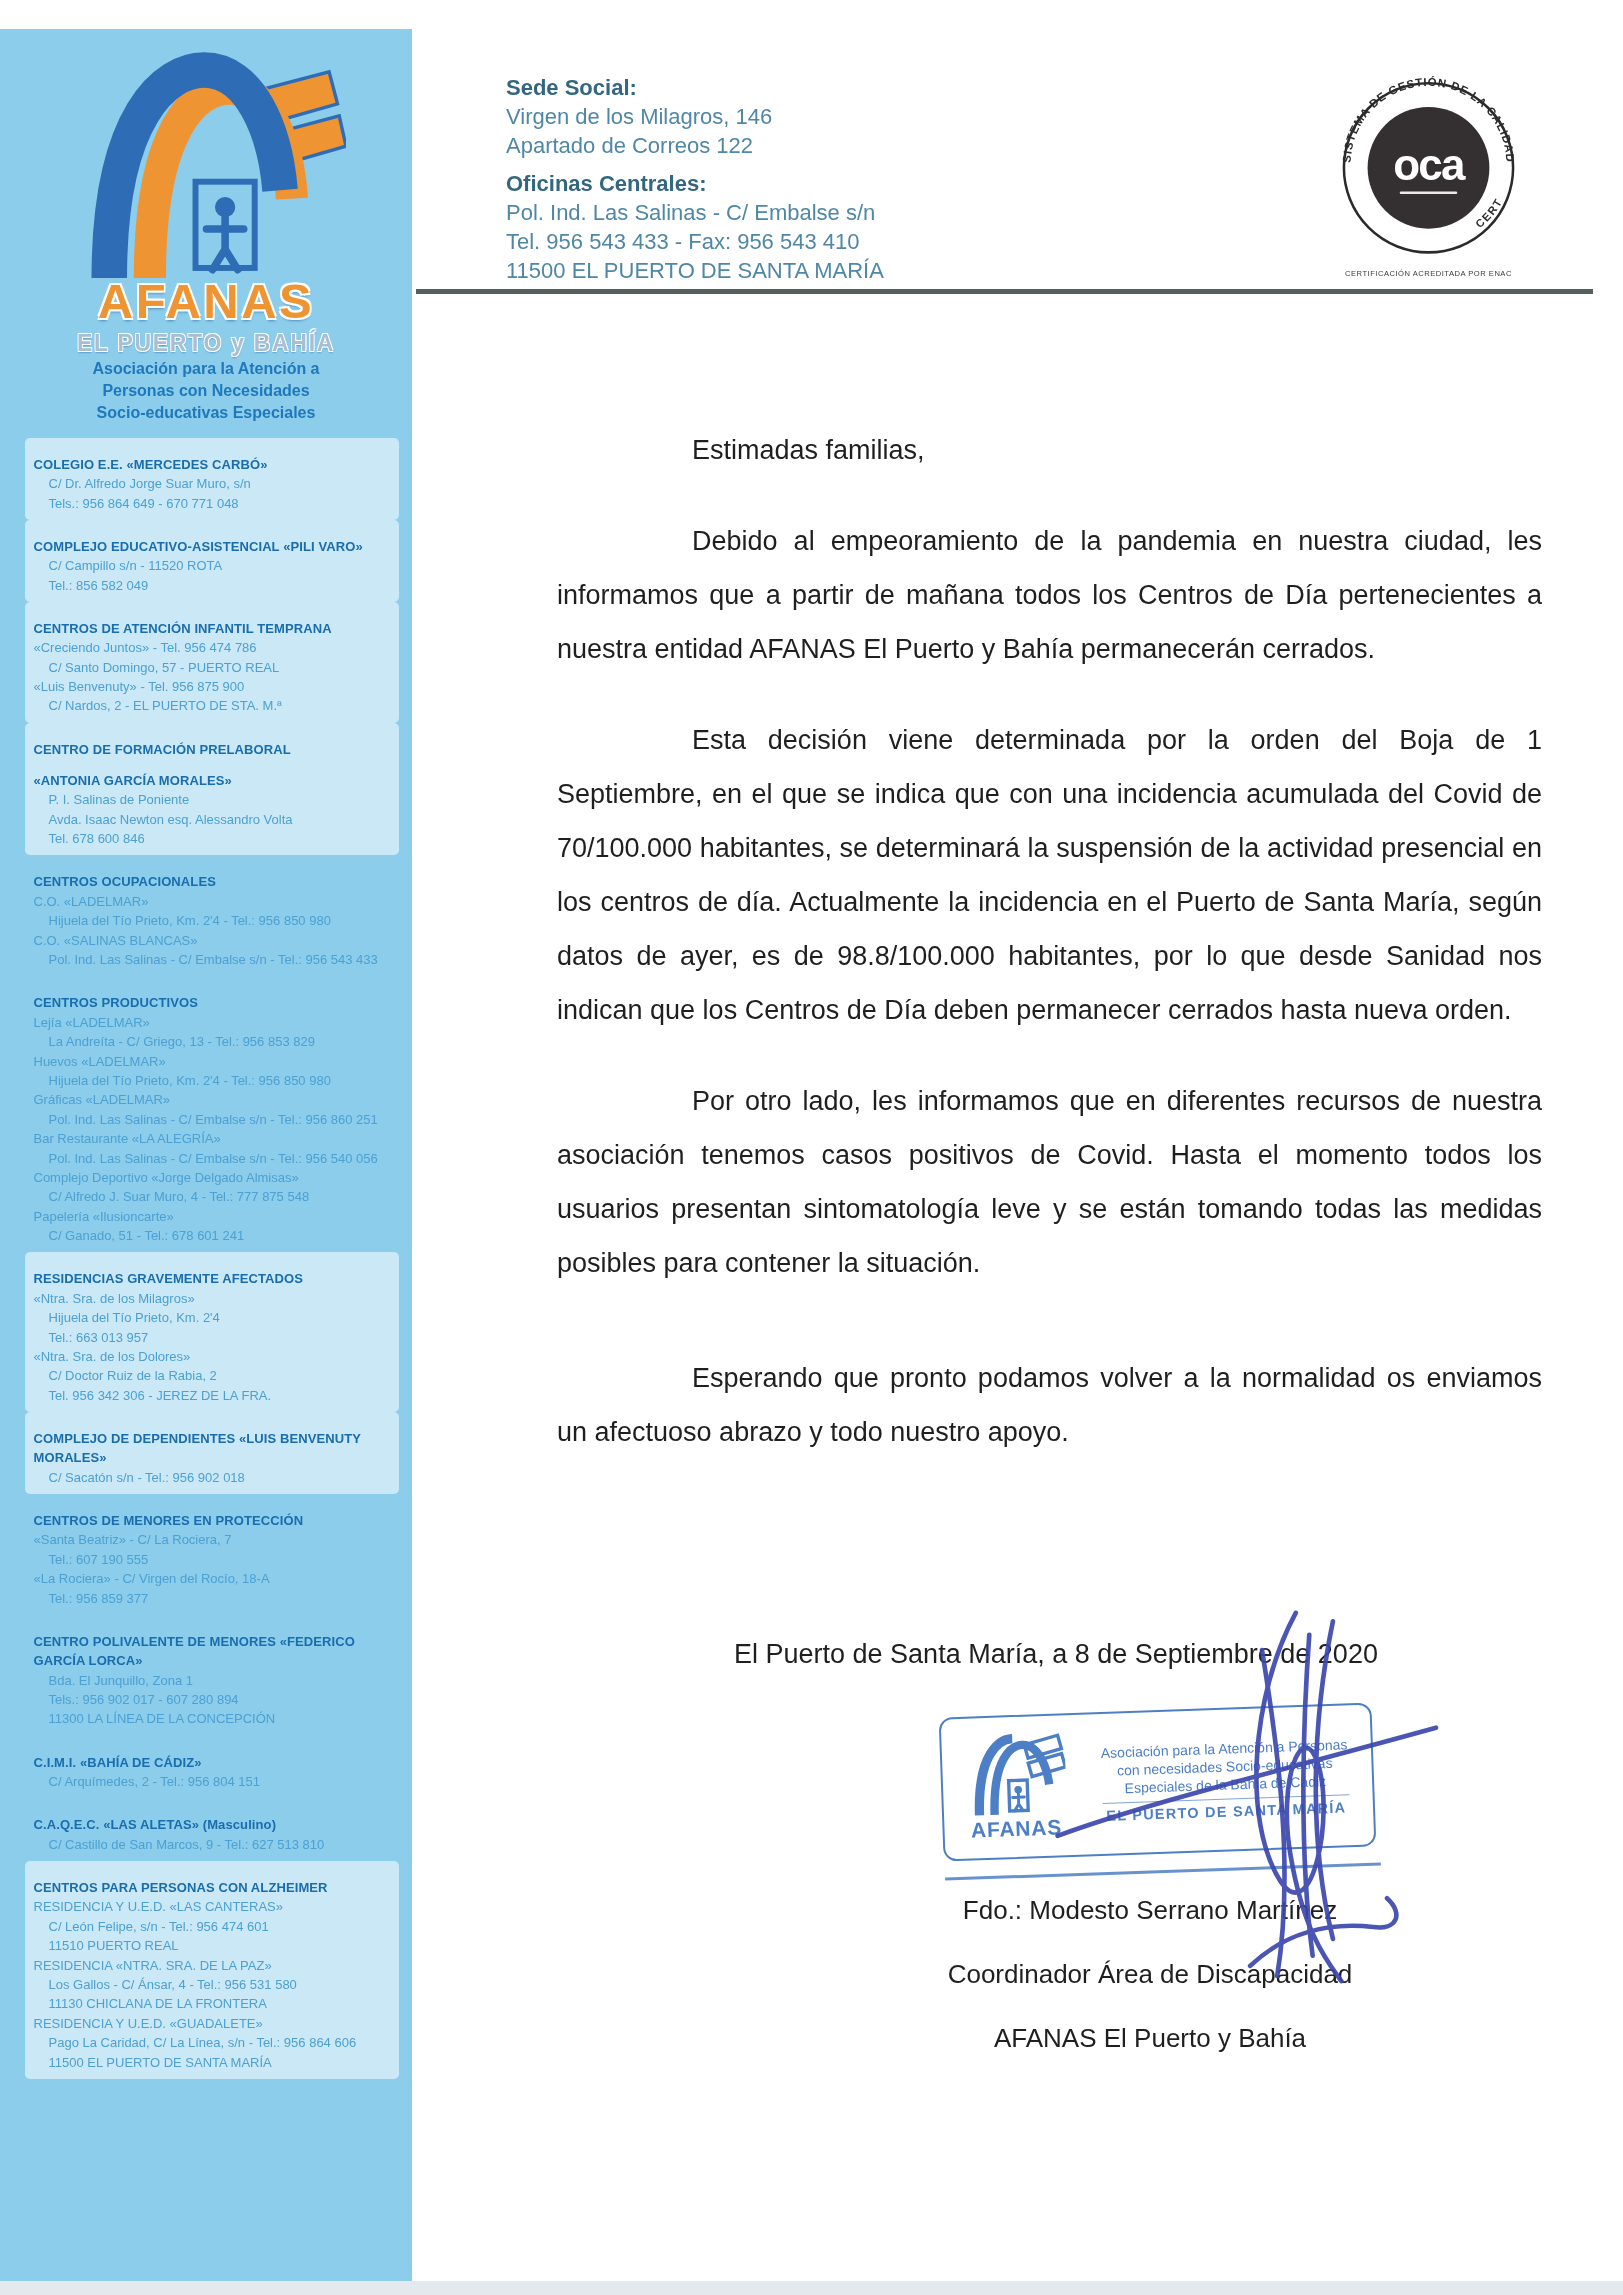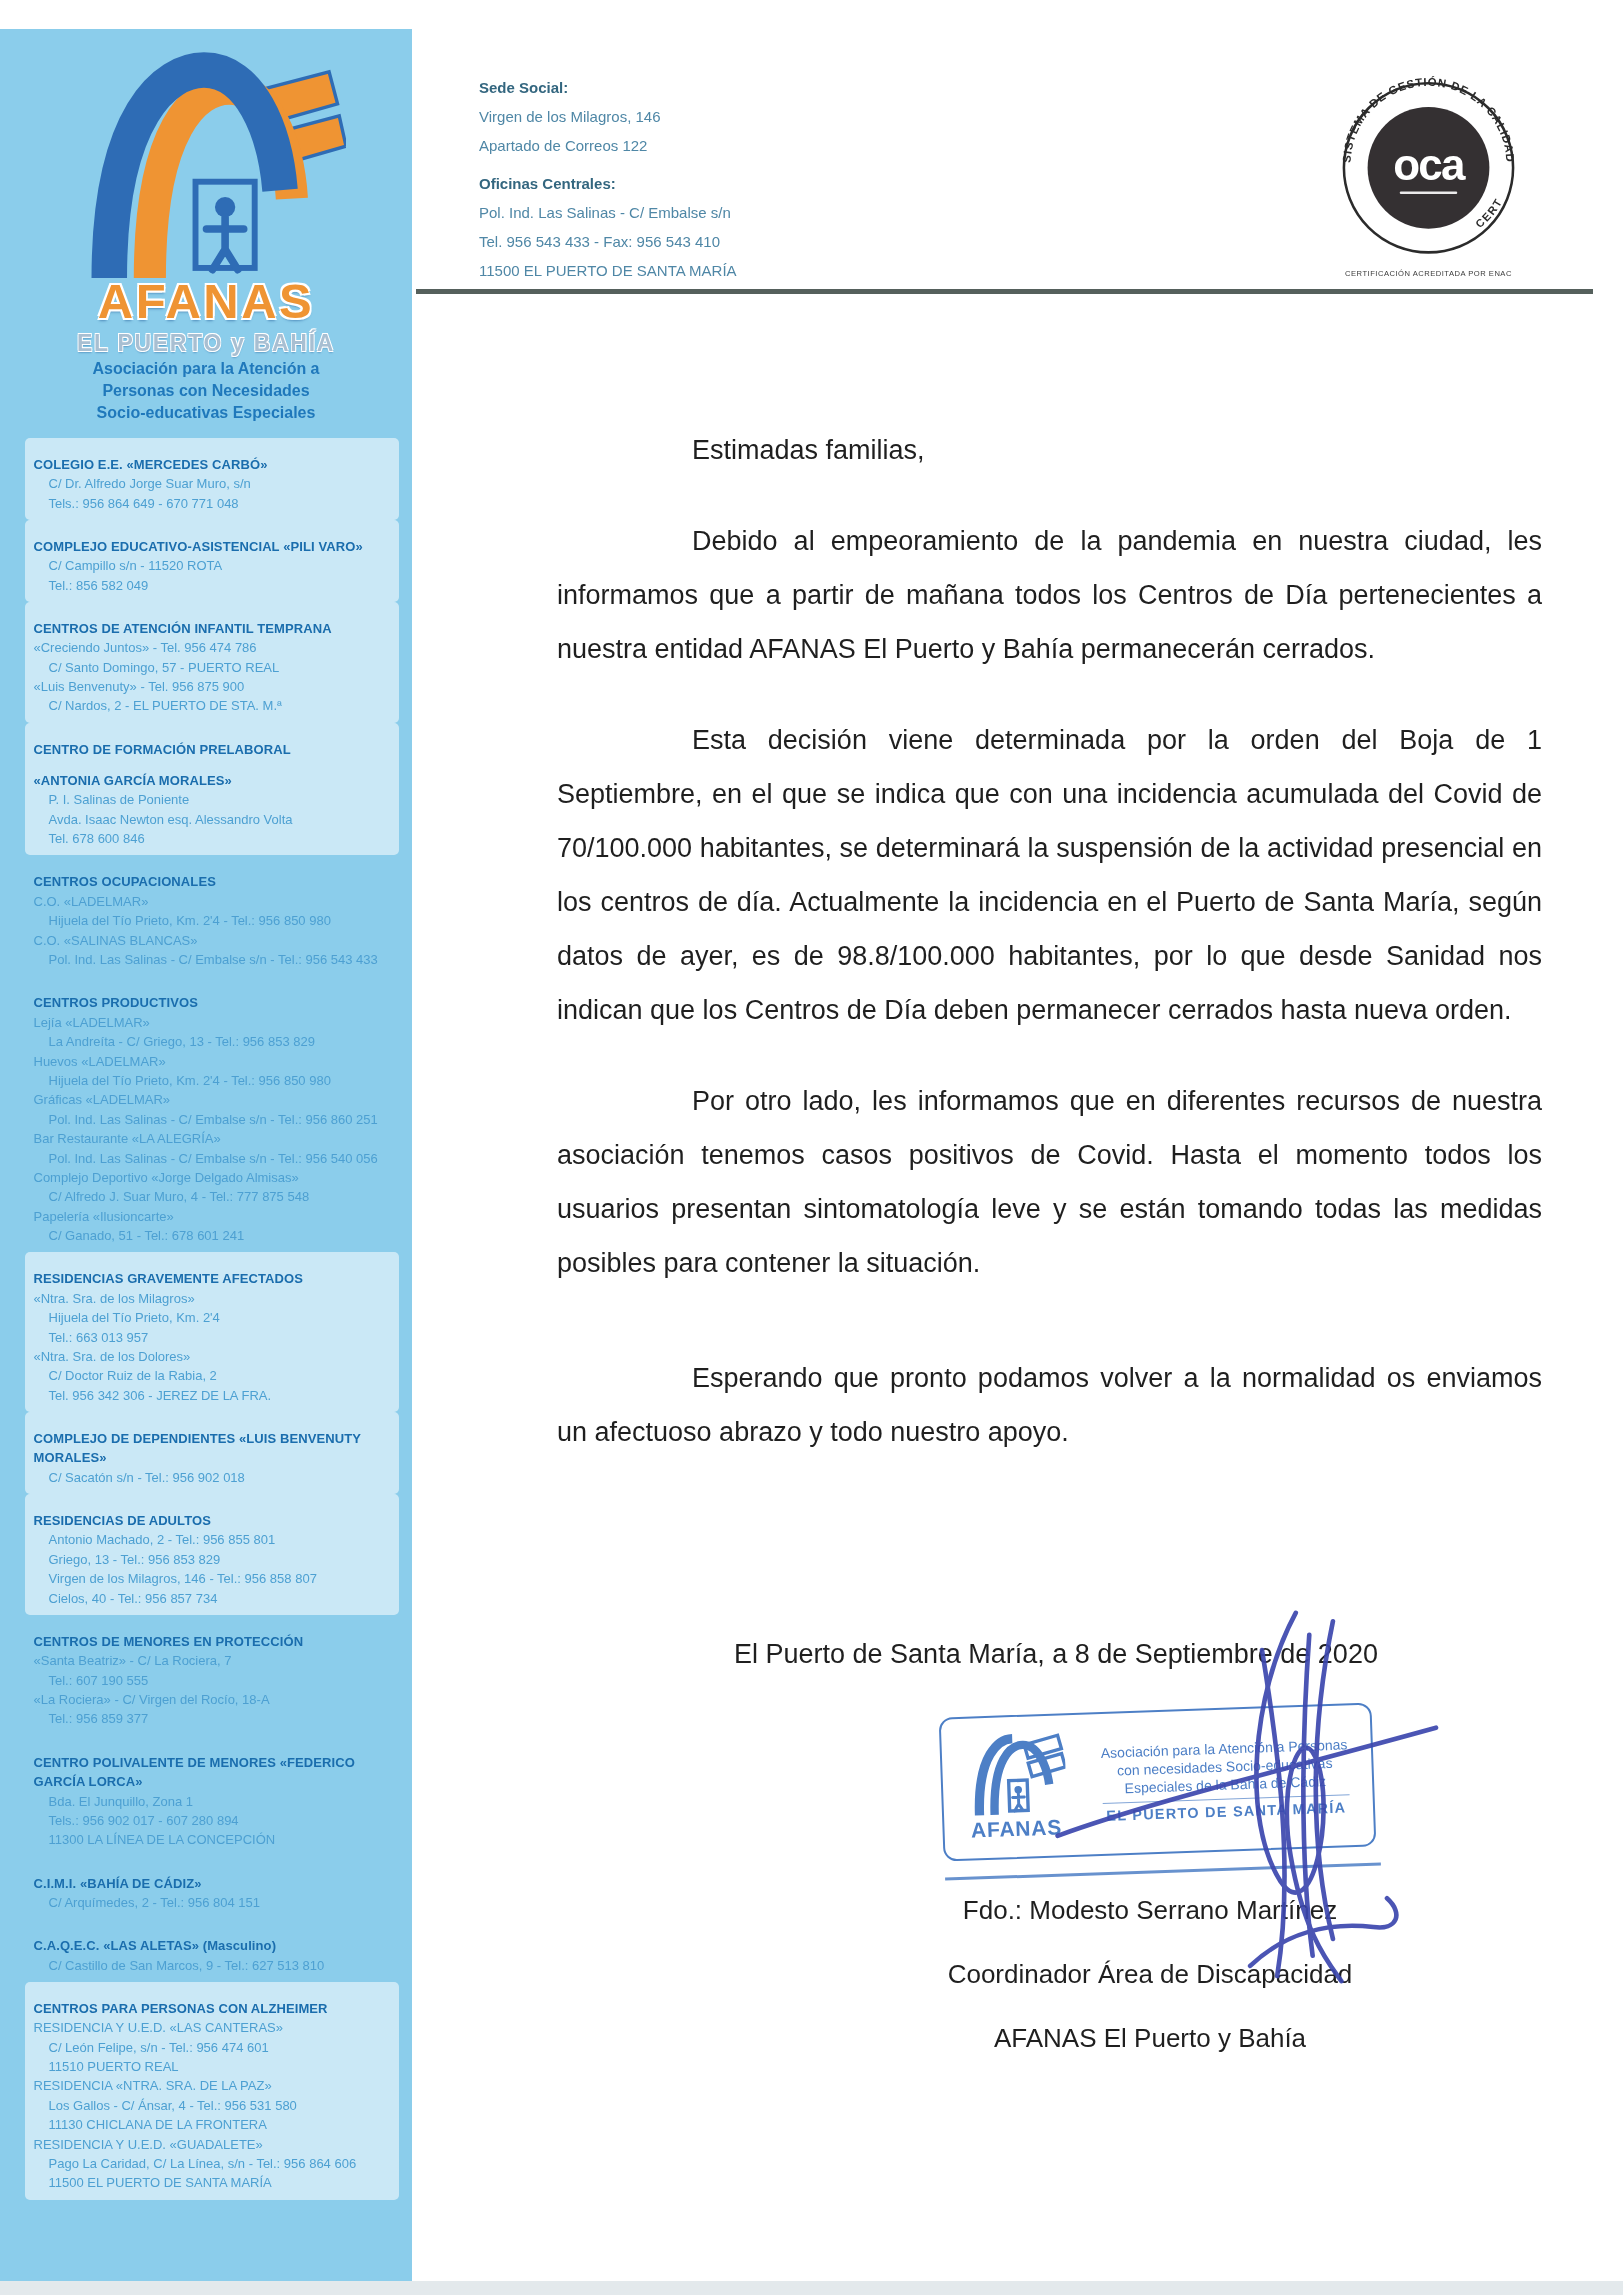--- a/index.html
+++ b/index.html
@@ -17,21 +17,21 @@
       margin-top:1.7px;}
   .brand-tag{margin-top:1px;font-weight:700;font-size:16px;line-height:22px;color:#1f78bb;}
   .side-secs{padding:13.5px 13.5px 0 25px;}
   .side-sec{padding:5px 8.5px 6.8px 8.5px;border-radius:5px;}
   .side-sec.patch{background:rgba(255,255,255,0.55);}
   .side-h{font-weight:700;font-size:13px;line-height:19.4px;color:#1a6dad;letter-spacing:0.1px;margin-top:12px;}
   .side-line{font-size:13px;line-height:19.4px;color:#4da0d2;}
   .side-line.ind1{padding-left:15px;}
   
   .lh{position:absolute;left:479px;top:73px;}
-  .lh div{font-size:15px;line-height:29px;color:#4f87a6;}
+  .lh div{font-size:22px;line-height:29px;color:#4f87a6;margin-left:27px;}
   .lh .b{font-weight:700;color:#33667f;}
   .lh .gap{height:8.5px;}
   .divider{position:absolute;left:416px;top:289px;width:1177px;height:5px;background:#55605c;}
   
   .badge{position:absolute;left:1327px;top:68px;width:203px;text-align:center;}
   .badge-foot{font-size:7.6px;letter-spacing:0.5px;color:#3a3a3a;margin-top:-5px;white-space:nowrap;}
   
   .body-col{position:absolute;left:557px;top:423px;width:985px;color:#1f1f1f;}
   .para{font-size:27px;line-height:54px;text-align:justify;text-indent:135px;margin:37px 0 0 0;}
   .para:last-child{margin-top:61px;}
@@ -133,27 +133,20 @@
           <div class="side-line ind1">Hijuela del Tío Prieto, Km. 2'4</div>
           <div class="side-line ind1">Tel.: 663 013 957</div>
           <div class="side-line">«Ntra. Sra. de los Dolores»</div>
           <div class="side-line ind1">C/ Doctor Ruiz de la Rabia, 2</div>
           <div class="side-line ind1">Tel. 956 342 306 - JEREZ DE LA FRA.</div>
         </div>
         <div class="side-sec patch">
           <div class="side-h">COMPLEJO DE DEPENDIENTES «LUIS BENVENUTY MORALES»</div>
           <div class="side-line ind1">C/ Sacatón s/n - Tel.: 956 902 018</div>
         </div>
-        <div class="side-sec patch">
-          <div class="side-h">RESIDENCIAS DE ADULTOS</div>
-          <div class="side-line ind1">Antonio Machado, 2 - Tel.: 956 855 801</div>
-          <div class="side-line ind1">Griego, 13 - Tel.: 956 853 829</div>
-          <div class="side-line ind1">Virgen de los Milagros, 146 - Tel.: 956 858 807</div>
-          <div class="side-line ind1">Cielos, 40 - Tel.: 956 857 734</div>
-        </div>
         <div class="side-sec">
           <div class="side-h">CENTROS DE MENORES EN PROTECCIÓN</div>
           <div class="side-line">«Santa Beatriz» - C/ La Rociera, 7</div>
           <div class="side-line ind1">Tel.: 607 190 555</div>
           <div class="side-line">«La Rociera» - C/ Virgen del Rocío, 18-A</div>
           <div class="side-line ind1">Tel.: 956 859 377</div>
         </div>
         <div class="side-sec">
           <div class="side-h">CENTRO POLIVALENTE DE MENORES «FEDERICO GARCÍA LORCA»</div>
           <div class="side-line ind1">Bda. El Junquillo, Zona 1</div>

